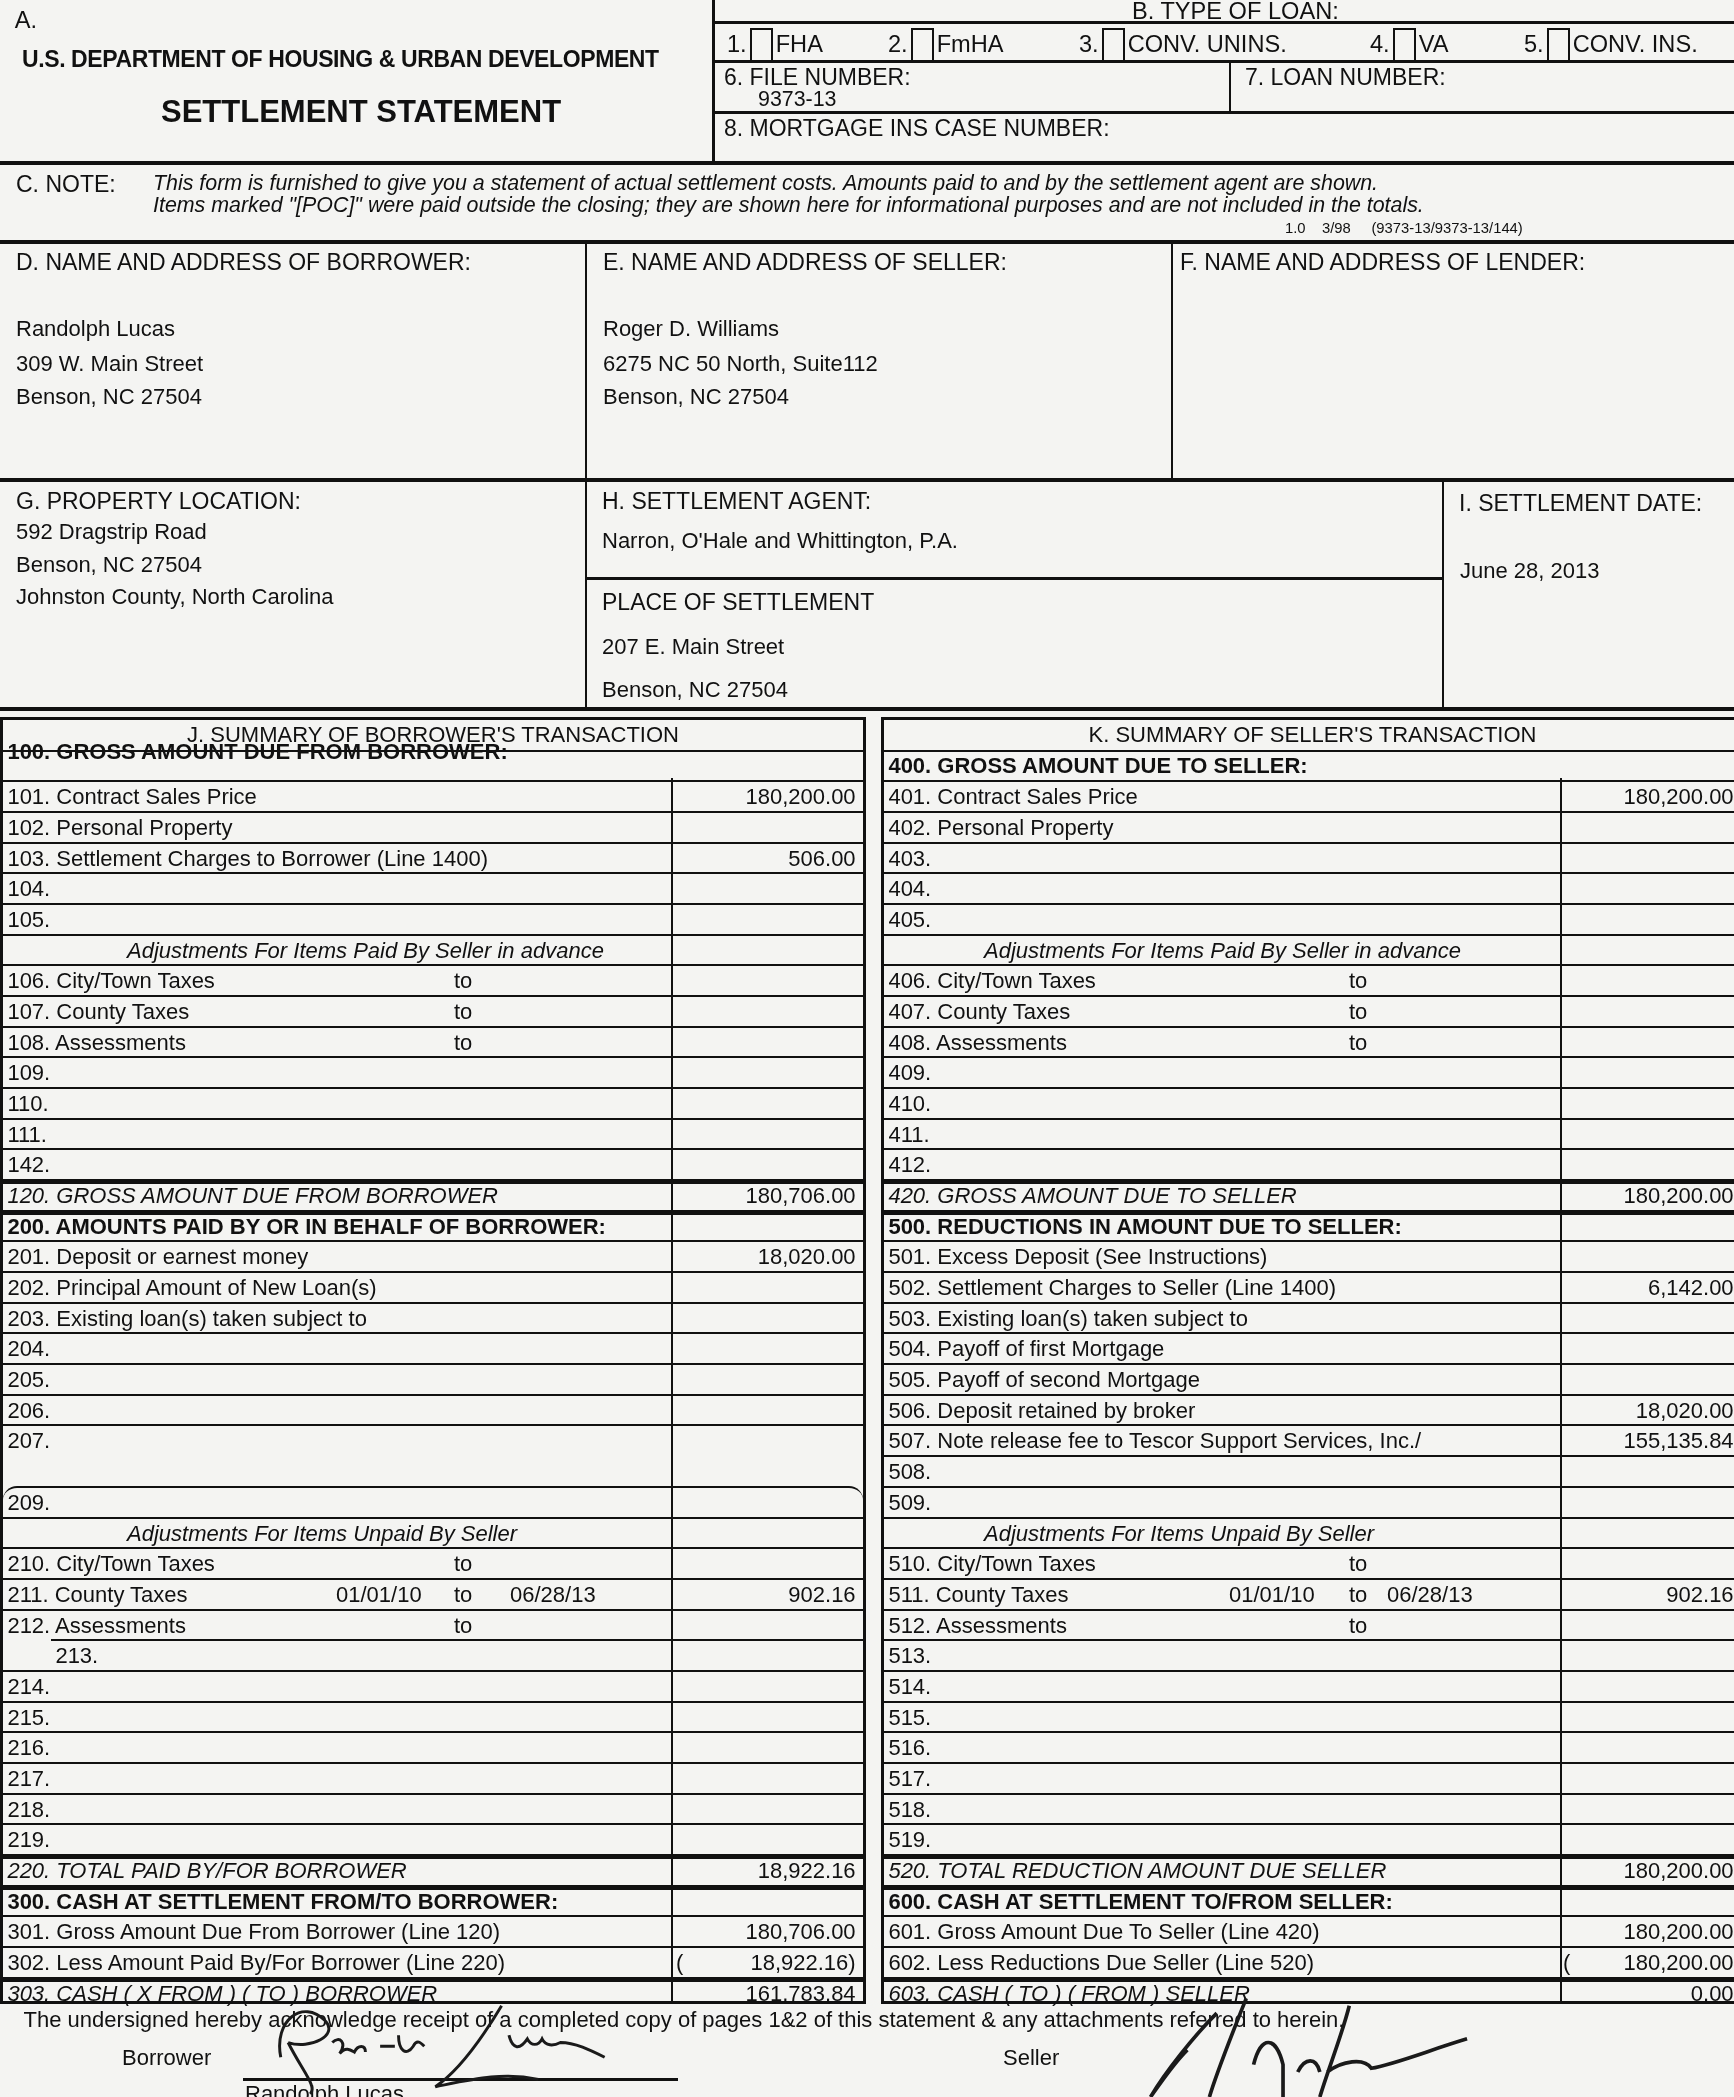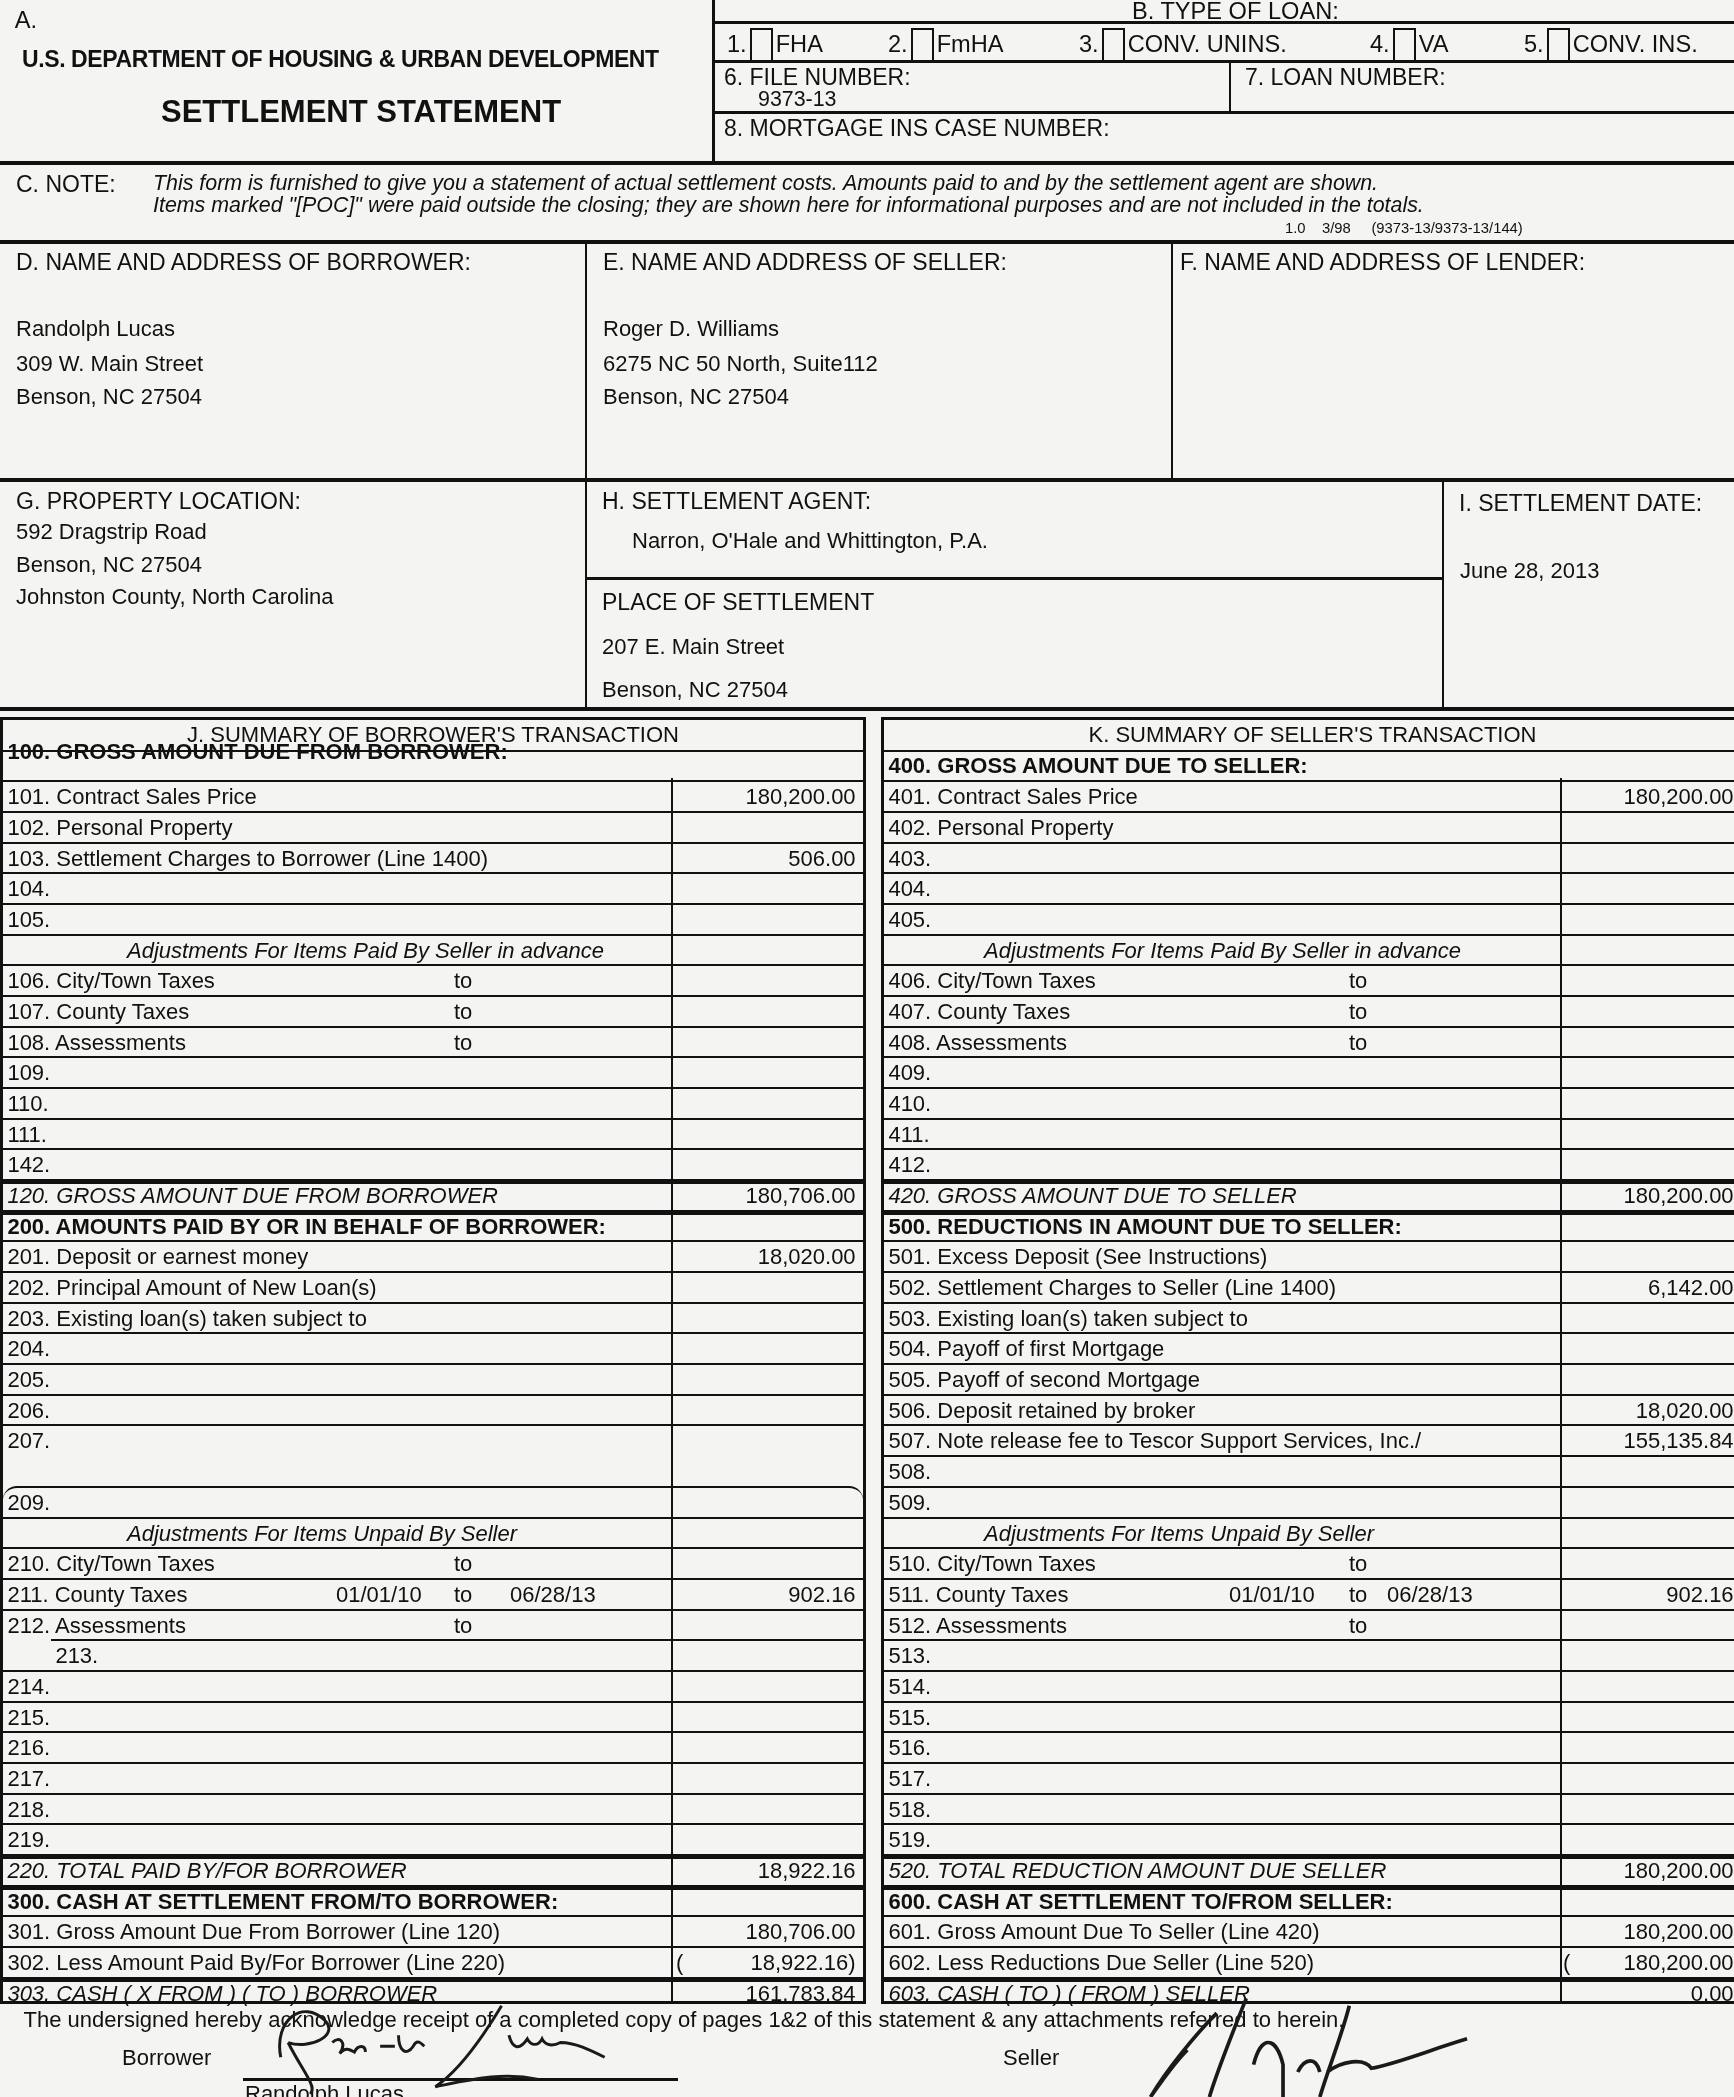--- a/index.html
+++ b/index.html
@@ -124,21 +124,21 @@
 <div class="vl" style="left:1442px;top:479px;width:2.2px;height:230px;"></div>
 <div class="hl" style="left:586px;top:577px;width:857px;height:3px;"></div>
 <div class="hl" style="left:0;top:707px;width:1735px;height:3.7px;"></div>
 
 <div class="sec-label" style="left:16px;top:488px;">G. PROPERTY LOCATION:</div>
 <div class="addr-line" style="left:16px;top:519px;">592 Dragstrip Road</div>
 <div class="addr-line" style="left:16px;top:552px;">Benson, NC 27504</div>
 <div class="addr-line" style="left:16px;top:584px;">Johnston County, North Carolina</div>
 
 <div class="sec-label" style="left:602px;top:488px;">H. SETTLEMENT AGENT:</div>
-<div class="addr-line" style="left:632px;top:528px;text-align:right;">Narron, O'Hale and Whittington, P.A.</div>
+<div class="addr-line" style="left:602px;top:528px;text-align:right;">Narron, O'Hale and Whittington, P.A.</div>
 <div class="sec-label" style="left:602px;top:589px;">PLACE OF SETTLEMENT</div>
 <div class="addr-line" style="left:602px;top:634px;">207 E. Main Street</div>
 <div class="addr-line" style="left:602px;top:677px;">Benson, NC 27504</div>
 
 <div class="sec-label" style="left:1459px;top:490px;">I. SETTLEMENT DATE:</div>
 <div class="addr-line" style="left:1460px;top:558px;">June 28, 2013</div>
 
 <div class="tbl" id="tbl-borrower" style="left:0;top:717px;width:866px;height:1287px;">
   <div class="row center" style="top:0;height:29.5px;border-top:none;">
     <span class="num-lbl" style="font-size:22px;">J. SUMMARY OF BORROWER'S TRANSACTION</span>

